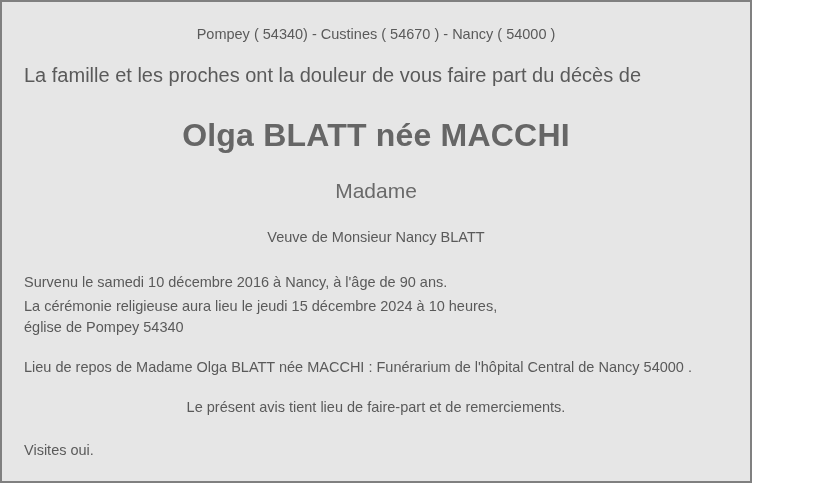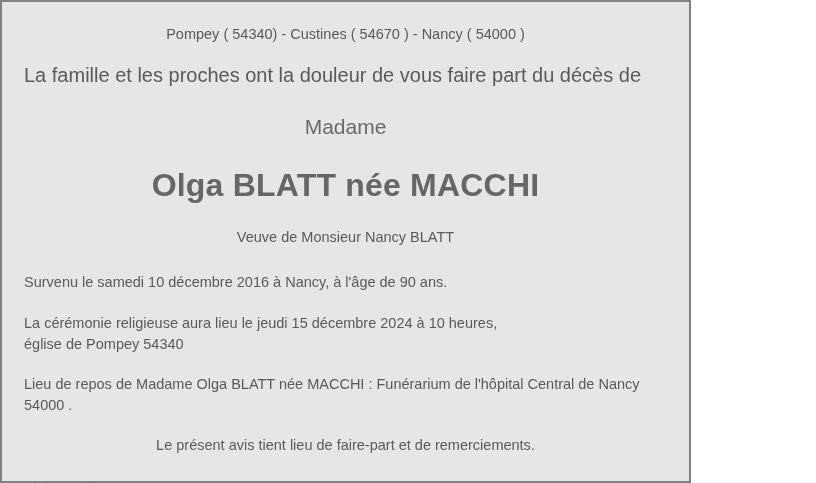--- a/index.html
+++ b/index.html
@@ -7,21 +7,21 @@
     padding: 0;
     background: #ffffff;
   }
   body {
     width: 816px;
     height: 483px;
     font-family: "Liberation Sans", sans-serif;
   }
   .notice-card {
     box-sizing: border-box;
-    width: 691px;
+    width: 752px;
     height: 483px;
     background: #e6e6e6;
     border: 2px solid #808080;
     padding: 18px 22px 10px 22px;
     color: #555555;
     position: relative;
   }
   .line {
     line-height: 1.45;
   }
@@ -52,21 +52,21 @@
     letter-spacing: 0.2px;
   }
   .widow-of {
     font-size: 14.5px;
     color: #5a5a5a;
     margin-bottom: 24px;
   }
   .death-info {
     font-size: 14.5px;
     color: #5a5a5a;
-    margin-bottom: 20px;
+    margin-bottom: 3px;
   }
   .ceremony {
     font-size: 14.5px;
     color: #5a5a5a;
     margin-bottom: 19px;
   }
   .ceremony .sub { display: block; }
   .resting-place {
     font-size: 14.5px;
     color: #5a5a5a;
@@ -85,23 +85,23 @@
 </style>
 </head>
 <body>
 
 <div class="notice-card">
 
   <div class="line center locations">Pompey ( 54340) - Custines ( 54670 ) - Nancy ( 54000 )</div>
 
   <div class="line left intro">La famille et les proches ont la douleur de vous faire part du décès de</div>
 
+  <div class="line center deceased-name">Olga BLATT née MACCHI</div>
+
   <div class="line center title-madame">Madame</div>
-
-  <div class="line center deceased-name">Olga BLATT née MACCHI</div>
 
   <div class="line center widow-of">Veuve de Monsieur Nancy BLATT</div>
 
   <div class="line left death-info">Survenu le samedi 10 décembre 2016 à Nancy, à l'âge de 90 ans.</div>
 
   <div class="line left ceremony">
     <span class="sub">La cérémonie religieuse aura lieu le jeudi 15 décembre 2024 à 10 heures,</span>
     <span class="sub">église de Pompey 54340</span>
   </div>
 

